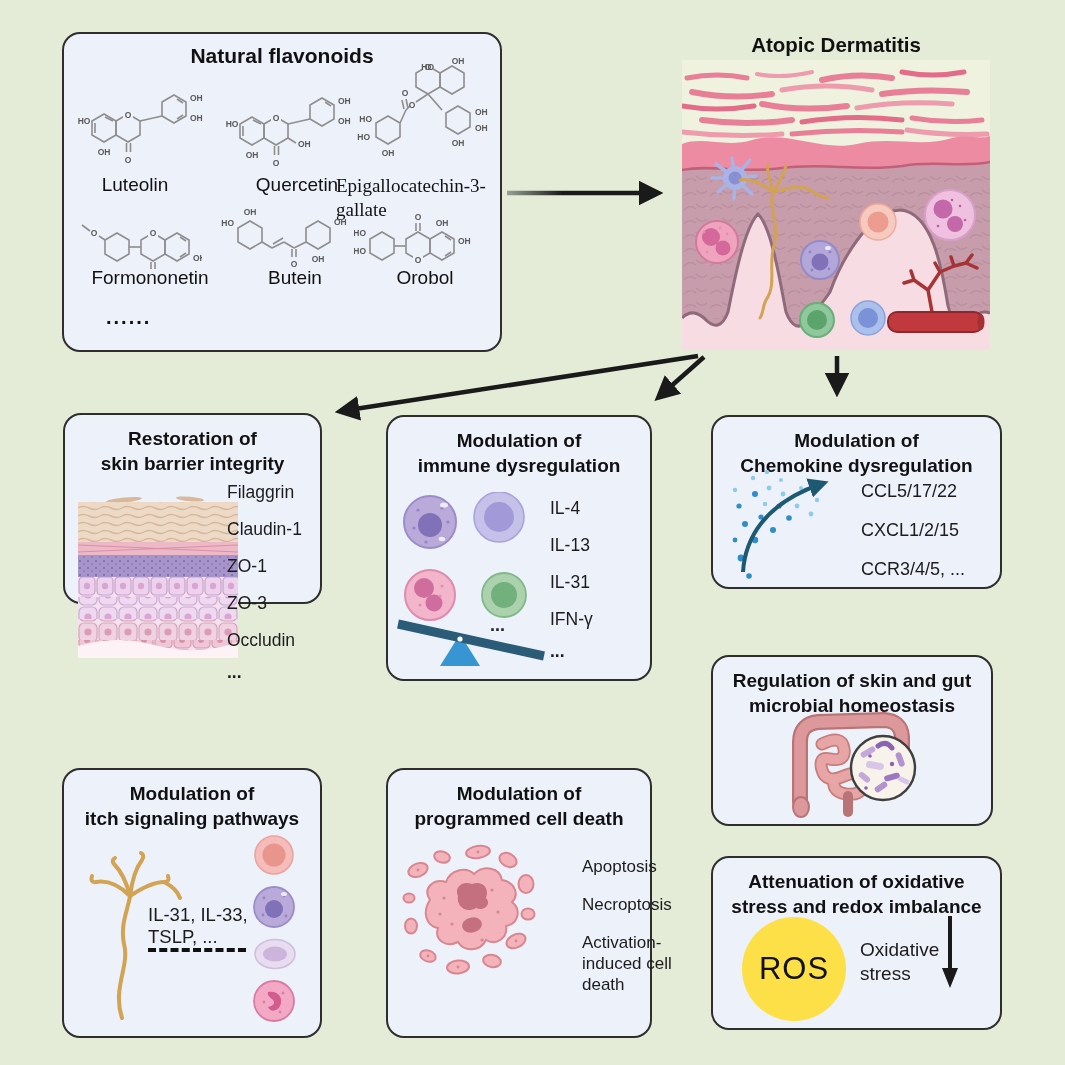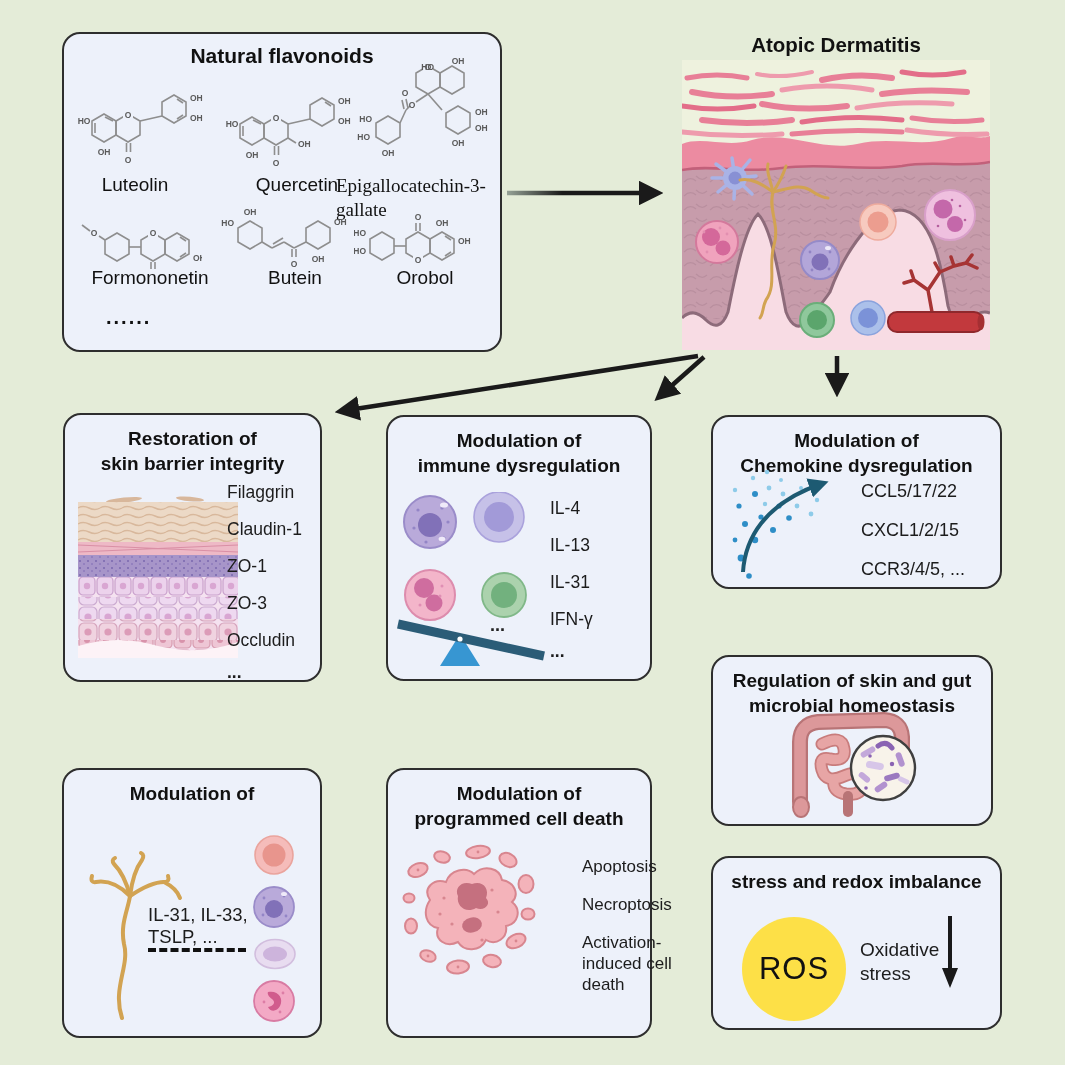--- a/index.html
+++ b/index.html
@@ -288,21 +288,21 @@
       <circle cx="135" cy="260" r="17" fill="#8fc89c" stroke="#6aae79" stroke-width="2"></circle>
       <circle cx="135" cy="260" r="10" fill="#5ba56c"></circle>
     </g>
 
     <g>
       <circle cx="186" cy="258" r="17" fill="#abc0ea" stroke="#8aa3dd" stroke-width="1.5"></circle>
       <circle cx="186" cy="258" r="10" fill="#7b92d8"></circle>
     </g>
   </svg>
 
-  <section class="box" style="left:63px;top:413px;width:259px;height:269px;">
+  <section class="box" style="left:63px;top:413px;width:259px;height:191px;">
     <div class="btitle" style="top:12px;">
       <div>Restoration of</div>
       <div>skin barrier integrity</div>
     </div>
     <svg style="left:13px;top:81px;" width="160" height="162" viewBox="0 0 160 162">
       <defs>
         <pattern id="hatch" width="22" height="8" patternUnits="userSpaceOnUse">
           <path d="M0,4 Q5,1 11,4 T22,4" stroke="#d8b89c" fill="none" stroke-width="1.4"></path>
         </pattern>
         <pattern id="pdots" width="8" height="7" patternUnits="userSpaceOnUse">
@@ -479,36 +479,38 @@
         <rect x="118" y="74" width="12" height="5" rx="2.5" fill="#d7c6e8" transform="rotate(25 124 76)"></rect>
         <circle cx="112" cy="60" r="2.2" fill="#8a63b3"></circle>
         <circle cx="90" cy="52" r="1.8" fill="#8a63b3"></circle>
         <circle cx="86" cy="84" r="1.8" fill="#8a63b3"></circle>
       </g>
     </svg>
   </section>
 
   <section class="box" style="left:711px;top:856px;width:291px;height:174px;">
     <div class="btitle" style="top:12px;">
+      <div>Attenuation of oxidative</div>
       <div>stress and redox imbalance</div>
     </div>
     <div class="ros-circle" style="left:29px;top:59px;width:104px;height:104px;background:#fde047;">ROS</div>
     <div class="ox-label" style="left:147px;top:80px;">
       <div>Oxidative</div>
       <div>stress</div>
     </div>
     <svg style="left:222px;top:52px;" width="30" height="92" viewBox="0 0 30 92">
       <line x1="15" y1="6" x2="15" y2="60" stroke="#1a1a1a" stroke-width="4"></line>
       <polygon points="7,58 23,58 15,78" fill="#1a1a1a"></polygon>
     </svg>
   </section>
 
   <section class="box" style="left:62px;top:768px;width:260px;height:270px;">
     <div class="btitle" style="top:12px;">
       <div>Modulation of</div>
+      <div>itch signaling pathways</div>
     </div>
     <svg style="left:6px;top:78px;" width="125" height="175" viewBox="0 0 125 175">
       <g stroke="#d2a352" stroke-width="4" fill="none" stroke-linecap="round">
         <path d="M52,170 C42,140 60,118 54,96 C50,76 58,62 60,48"></path>
         <path d="M60,48 C50,38 38,32 26,34 Q20,35 22,28"></path>
         <path d="M60,48 C56,32 50,22 44,16 Q41,12 45,10"></path>
         <path d="M60,48 C62,32 66,20 72,12 Q75,7 71,5"></path>
         <path d="M60,48 C72,40 84,34 94,34 Q100,34 98,28"></path>
         <path d="M94,34 C102,38 108,44 110,50"></path>
       </g>

